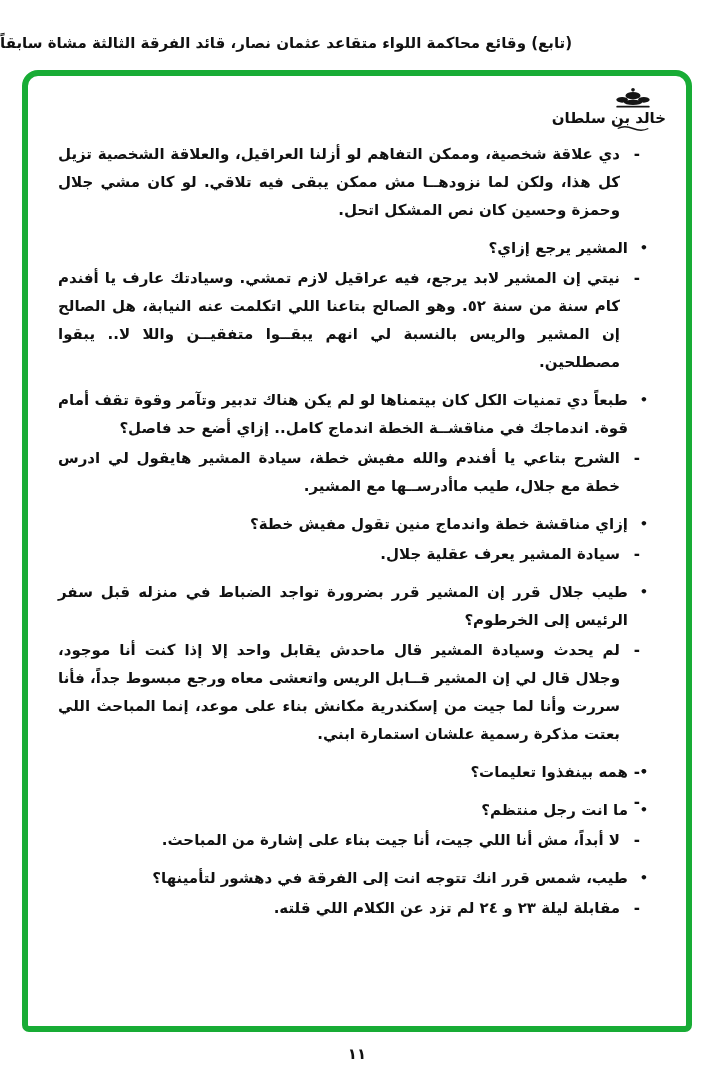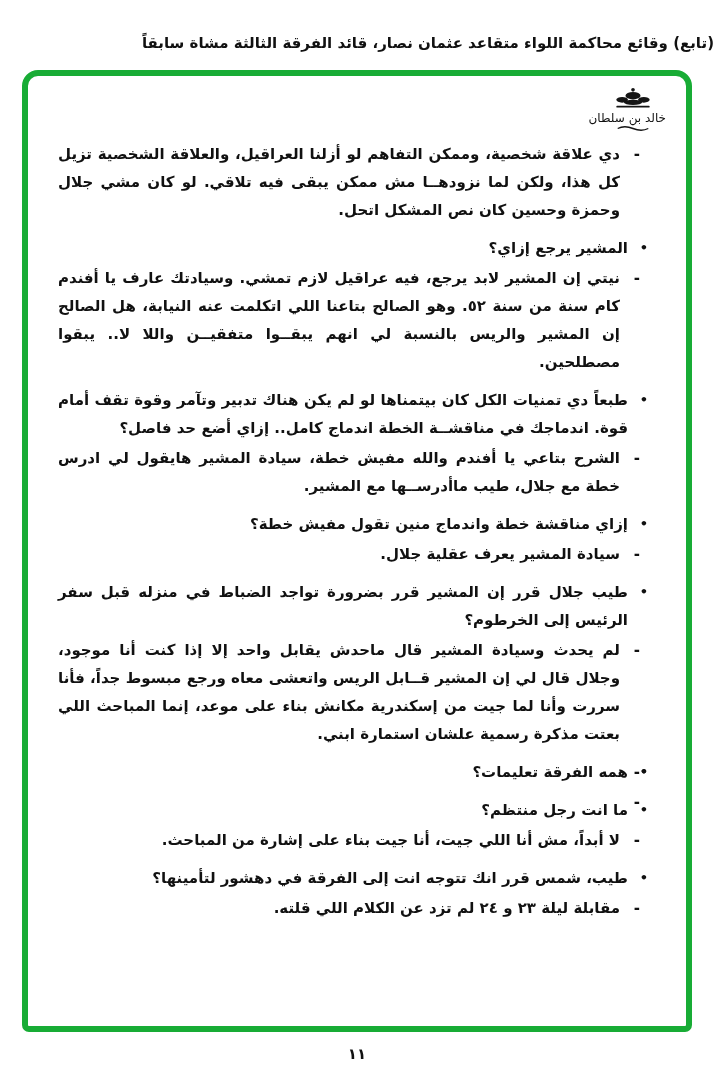--- a/index.html
+++ b/index.html
@@ -13,21 +13,21 @@
     position: relative;
     overflow: hidden;
     font-family: "DejaVu Sans", sans-serif;
     color: #111;
   }
   .header-title {
     position: absolute;
     top: 34px;
     left: 0;
     right: 0;
-    text-align: right;
+    text-align: left;
     direction: rtl;
     font-size: 15px;
     font-weight: bold;
     letter-spacing: 0.2px;
   }
   .frame {
     position: absolute;
     left: 22px;
     top: 70px;
     width: 670px;
@@ -39,22 +39,22 @@
   .logo {
     position: absolute;
     top: 10px;
     right: 20px;
     width: 66px;
     text-align: center;
     direction: rtl;
   }
   .logo .crest { display: block; margin: 0 auto 1px auto; }
   .logo-text {
-    font-size: 12px;
-    font-weight: normal;
+    font-size: 15px;
+    font-weight: bold;
     line-height: 11px;
     white-space: nowrap;
   }
   .logo .underline { display: block; margin: 1px auto 0 auto; }
   .dialogue {
     position: absolute;
     top: 64px;
     right: 36px;
     left: 30px;
     direction: rtl;
@@ -118,21 +118,21 @@
       <div class="item bullet"><span class="marker">•</span><span>المشير يرجع إزاي؟</span></div>
       <div class="item dash"><span class="marker">-</span><span>نيتي إن المشير لابد يرجع، فيه عراقيل لازم تمشي. وسيادتك عارف يا أفندم كام سنة من سنة ٥٢. وهو الصالح بتاعنا اللي اتكلمت عنه النيابة، هل الصالح إن المشير والريس بالنسبة لي انهم يبقــوا متفقيــن واللا لا.. يبقوا مصطلحين.</span></div>
       <div class="item bullet"><span class="marker">•</span><span>طبعاً دي تمنيات الكل كان بيتمناها لو لم يكن هناك تدبير وتآمر وقوة تقف أمام قوة. اندماجك في مناقشــة الخطة اندماج كامل.. إزاي أضع حد فاصل؟</span></div>
       <div class="item dash"><span class="marker">-</span><span>الشرح بتاعي يا أفندم والله مفيش خطة، سيادة المشير هايقول لي ادرس خطة مع جلال، طيب ماأدرســها مع المشير.</span></div>
       <div class="item bullet"><span class="marker">•</span><span>إزاي مناقشة خطة واندماج منين تقول مفيش خطة؟</span></div>
       <div class="item dash"><span class="marker">-</span><span>سيادة المشير يعرف عقلية جلال.</span></div>
       <div class="item bullet"><span class="marker">•</span><span>طيب جلال قرر إن المشير قرر بضرورة تواجد الضباط في منزله قبل سفر الرئيس إلى الخرطوم؟</span></div>
       <div class="item dash"><span class="marker">-</span><span>لم يحدث وسيادة المشير قال ماحدش يقابل واحد إلا إذا كنت أنا موجود، وجلال قال لي إن المشير قــابل الريس واتعشى معاه ورجع مبسوط جداً، فأنا سررت وأنا لما جيت من إسكندرية مكانش بناء على موعد، إنما المباحث اللي بعتت مذكرة رسمية علشان استمارة ابني.</span></div>
       <div class="item bullet"><span class="marker">•</span></div>
       <div class="item dash"><span class="marker">-</span></div>
-      <div class="item bullet"><span class="marker">•</span><span>همه الفرقة تعليمات؟</span></div>
+      <div class="item bullet"><span class="marker">•</span><span>همه بينفذوا تعليمات؟</span></div>
       <div class="item dash"><span class="marker">-</span></div>
       <div class="item bullet"><span class="marker">•</span><span>ما انت رجل منتظم؟</span></div>
       <div class="item dash"><span class="marker">-</span><span>لا أبداً، مش أنا اللي جيت، أنا جيت بناء على إشارة من المباحث.</span></div>
       <div class="item bullet"><span class="marker">•</span><span>طيب، شمس قرر انك تتوجه انت إلى الفرقة في دهشور لتأمينها؟</span></div>
       <div class="item dash"><span class="marker">-</span><span>مقابلة ليلة ٢٣ و ٢٤ لم تزد عن الكلام اللي قلته.</span></div>
     </div>
 
 </div>
 
 <div class="page-number">١١</div>

